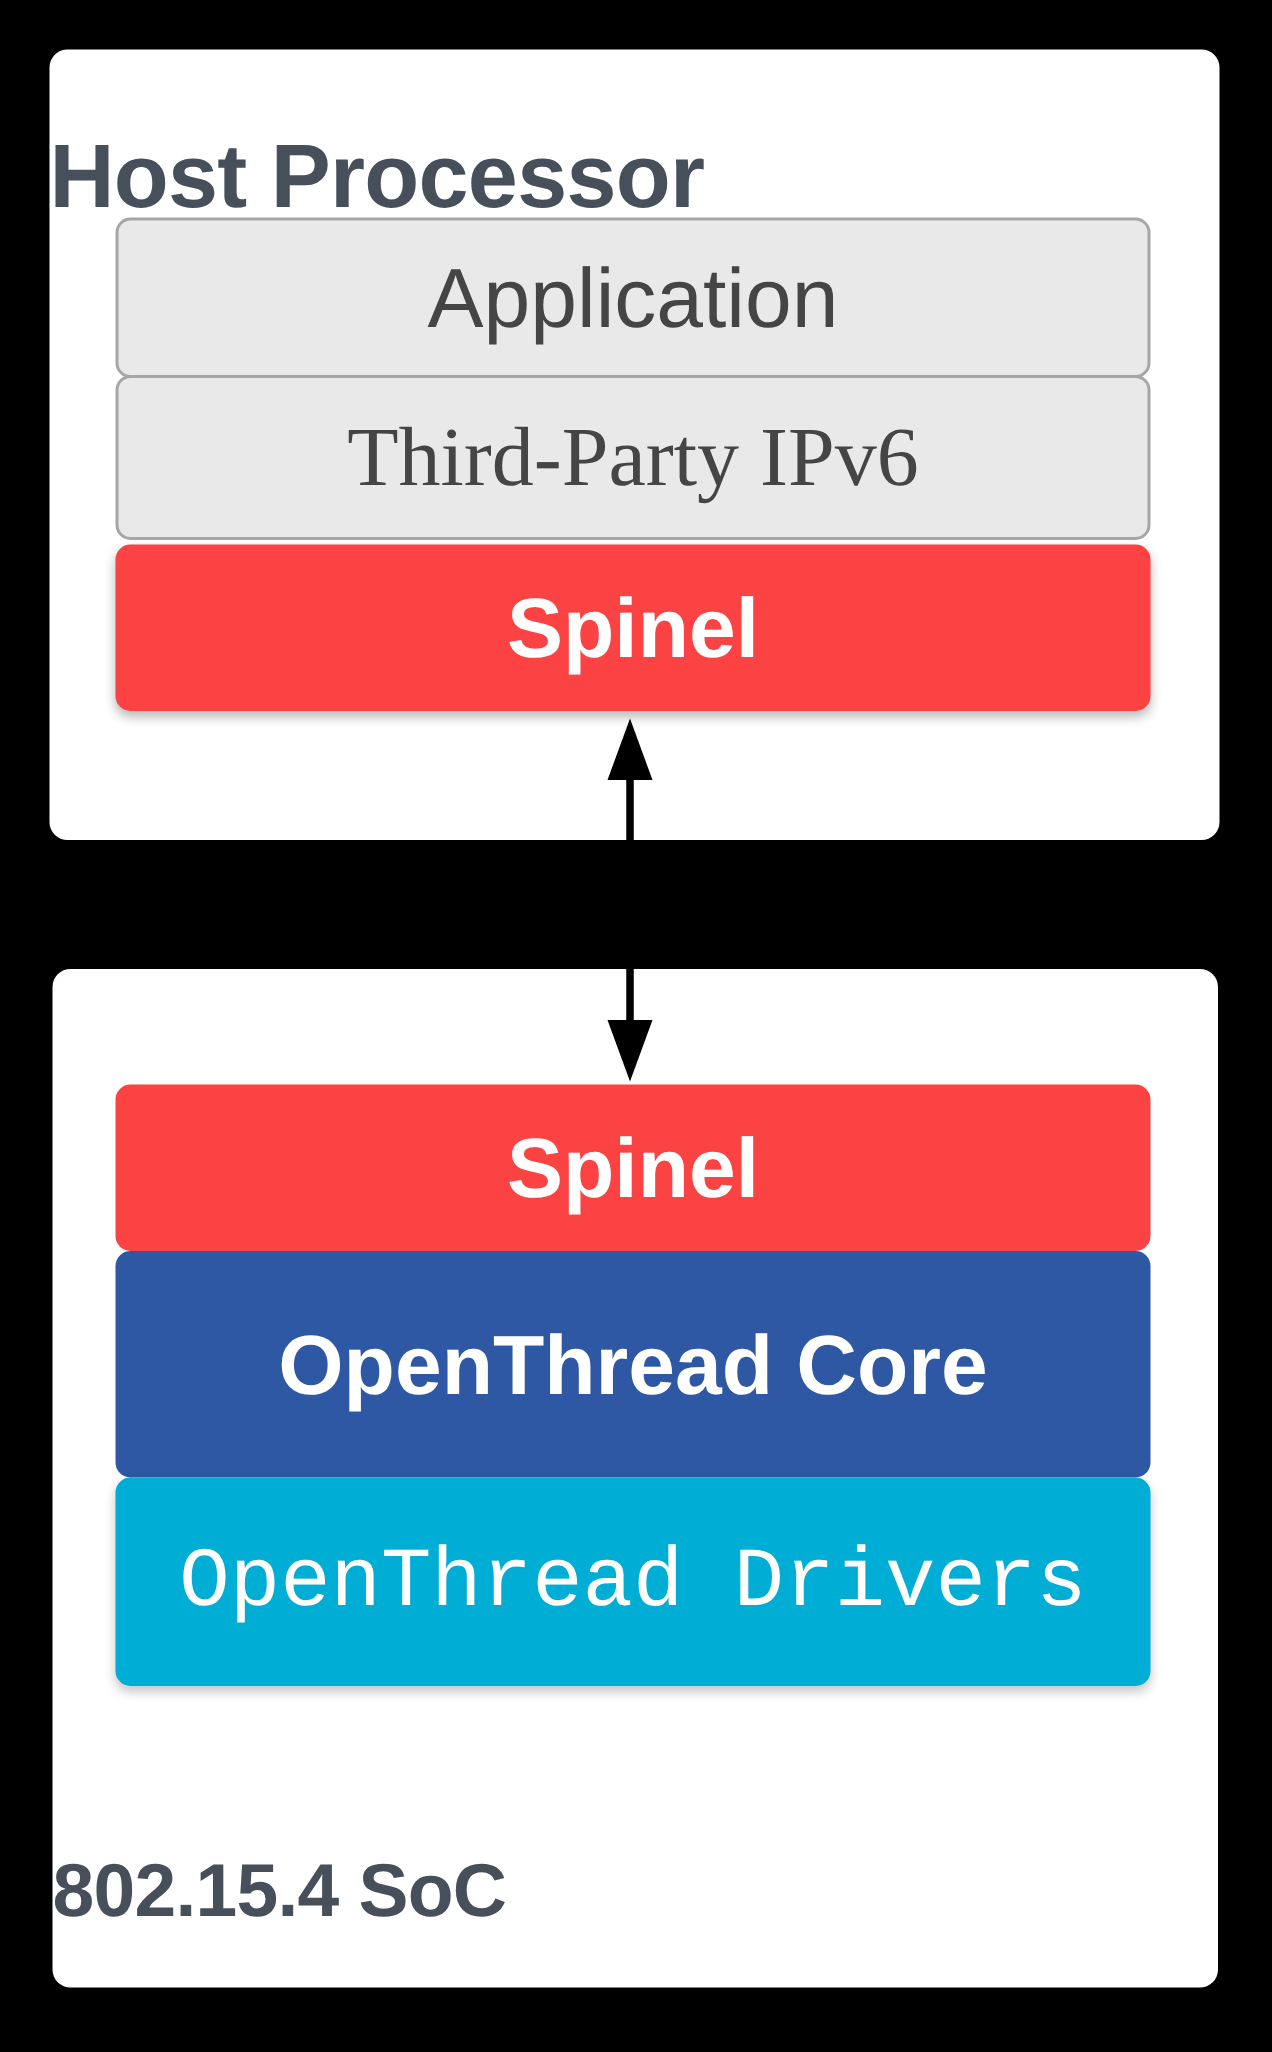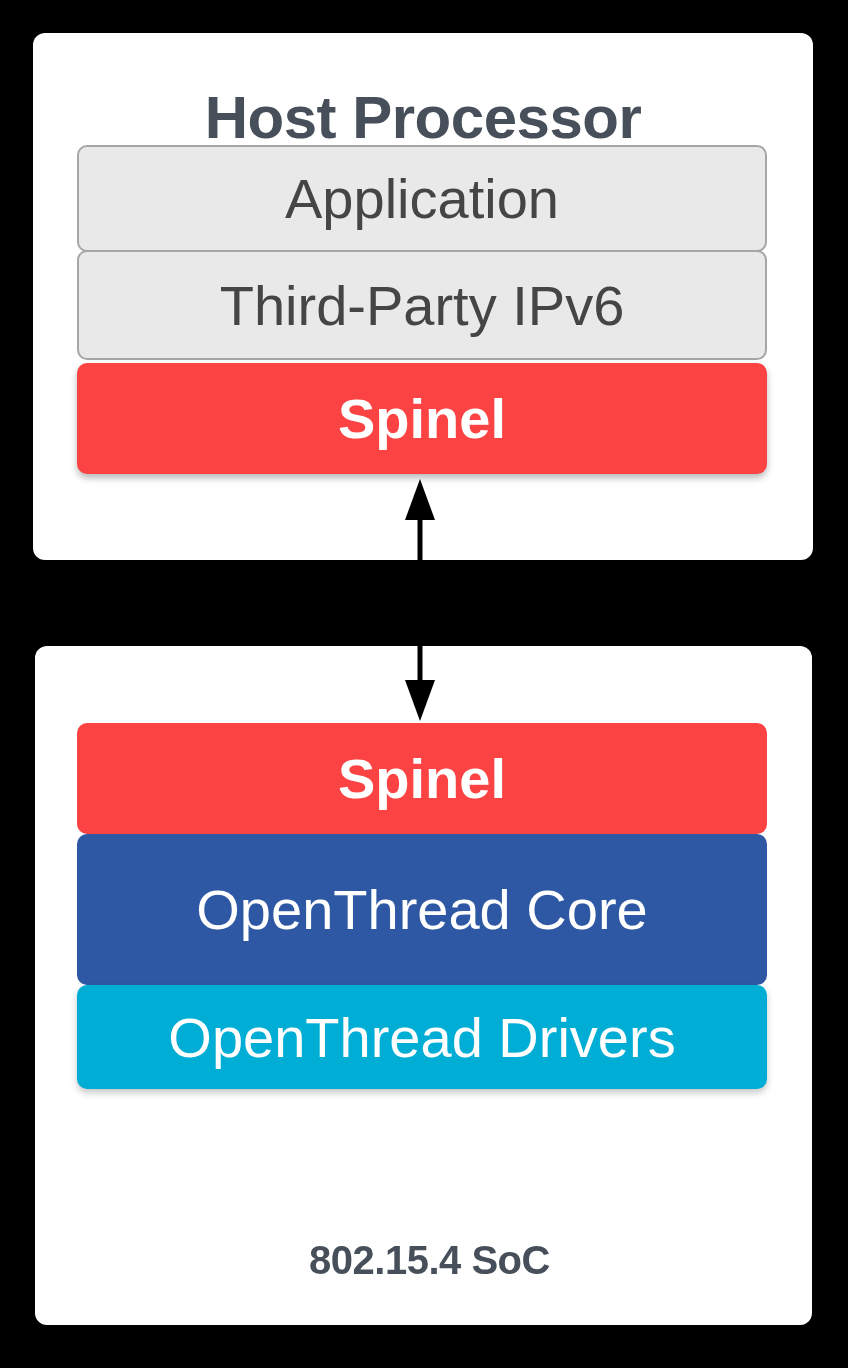--- a/index.html
+++ b/index.html
@@ -24,35 +24,34 @@
     left: 33px; top: 33px;
     width: 780px; height: 527px;
   }
   #soc-card {
     left: 35px; top: 646px;
     width: 777px; height: 679px;
   }
   .card-title {
     position: absolute;
     left: 0; right: 0;
-    text-align: center;
+    text-align: left;
     font-weight: bold;
     color: var(--title_text, #47505A);
     letter-spacing: -0.5px;
   }
   #host-title {
     top: 50px;
     font-size: 60px;
     line-height: 70px;
   }
   #soc-title {
     top: 578px;
-    font-size: 40px;
+    font-size: 50px;
     line-height: 72px;
-    padding-left: 12px;
   }
   .stack {
     position: absolute;
     width: 690px;
     text-align: right;
   }
   #host-stack { left: 44px; top: 112px; }
   #soc-stack  { left: 42px; top: 77px; }
   .layer {
     display: flex;
@@ -76,27 +75,27 @@
   .layer.cyan {
     background: var(--cyan, #00ADD5);
     color: var(--white_text, #fff);
   }
   .layer.blue {
     background: var(--blue, #2E58A4);
     color: var(--white_text, #fff);
   }
   
   #host-layer-0 { height: 107px; }
-  #host-layer-1 { height: 110px; margin-top: -2px; }
+  #host-layer-1 { height: 110px; margin-top: -2px; font-family: Liberation Serif, serif; }
   #host-layer-2 { height: 111px; margin-top: 3px; }
   
   #soc-layer-0 { height: 111px; }
   #soc-layer-1 { height: 113px; }
-  #soc-layer-2 { height: 151px; }
-  #soc-layer-3 { height: 104px; box-shadow: 0 4px 7px rgba(0,0,0,0.22); }
+  #soc-layer-2 { height: 151px; font-weight: bold; }
+  #soc-layer-3 { height: 139px; box-shadow: 0 4px 7px rgba(0,0,0,0.22); font-family: Liberation Mono, monospace; }
   #soc-layer-0.red { box-shadow: none; }
   
   #arrow {
     position: absolute;
     left: 394px;
     top: 476px;
     width: 52px;
     height: 248px;
     z-index: 5;
   }

